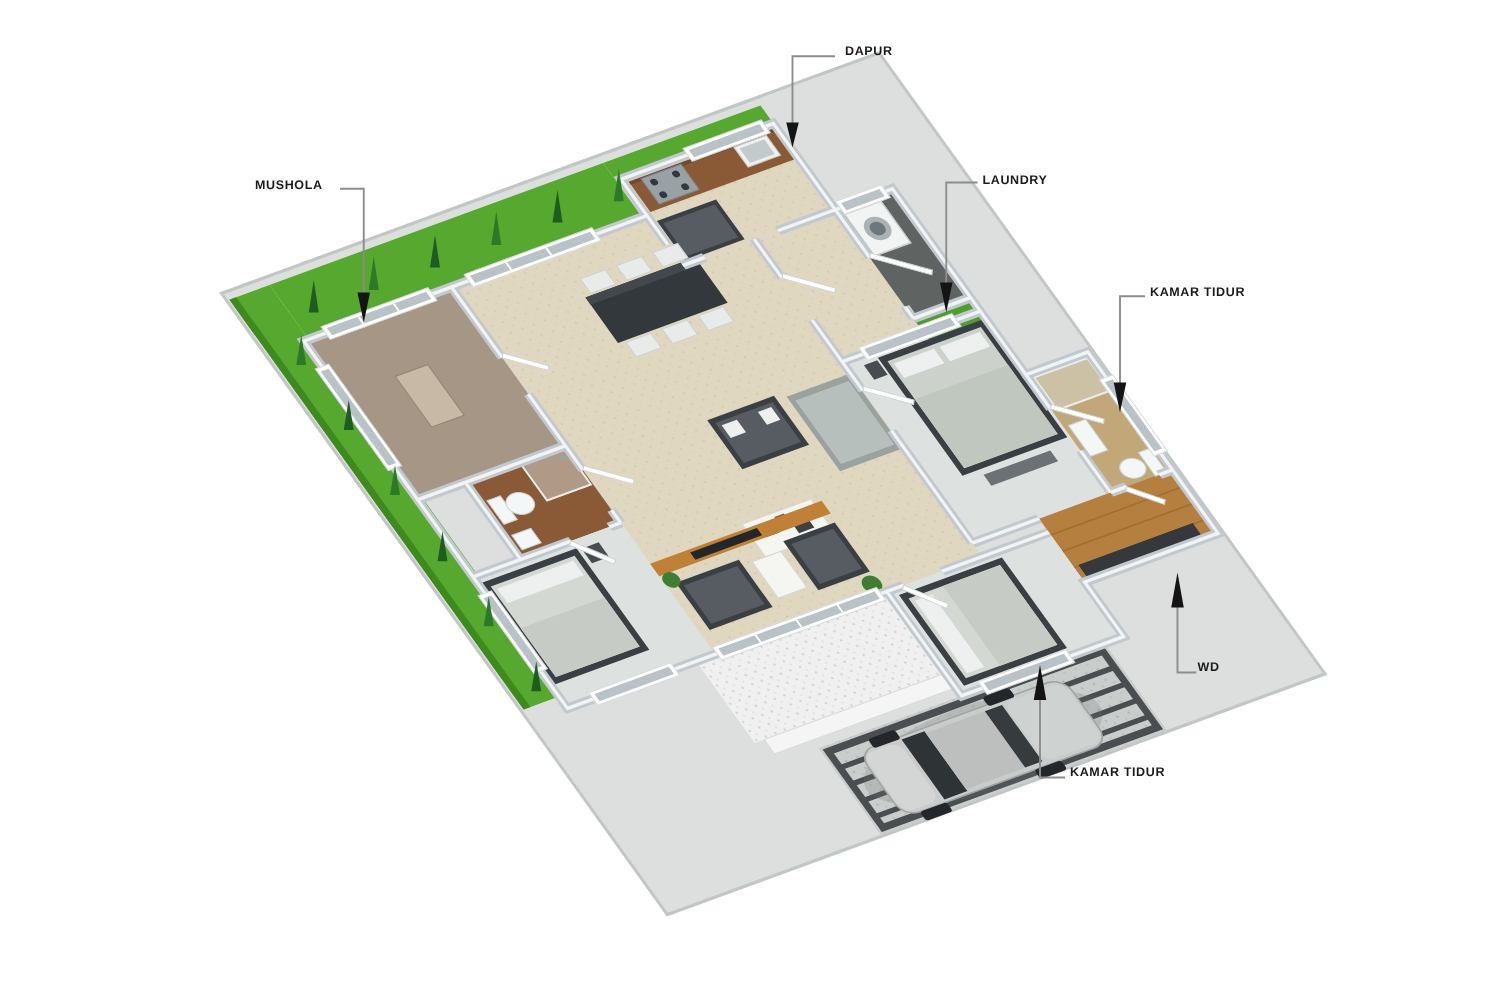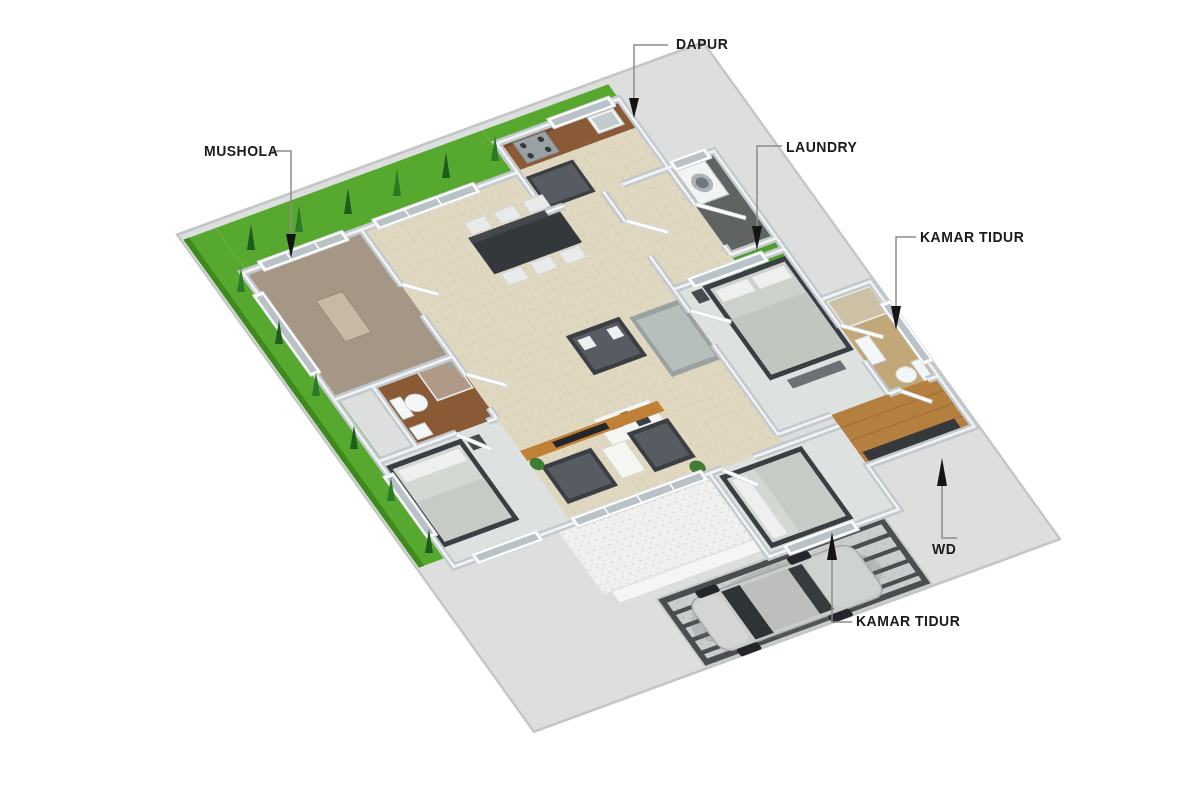--- a/index.html
+++ b/index.html
@@ -2,21 +2,21 @@
 <html><head>
 <meta charset="utf-8">
 <style>
   html,body{margin:0;padding:0;background:#ffffff;}
   .stage{
     position:relative;width:1200px;height:800px;background:#ffffff;
     font-family:"Liberation Sans",sans-serif;overflow:hidden;
   }
   .stage svg{position:absolute;left:0;top:0;}
   .label{
-    position:absolute;font-weight:700;font-size:14px;letter-spacing:.5px;
+    position:absolute;font-weight:700;font-size:10px;letter-spacing:.5px;
     color:#1b1b1b;white-space:nowrap;user-select:none;
   }
   .wall{stroke:#c2c9ce;stroke-width:9;fill:none;stroke-linecap:butt;}
   .wall-top{stroke:#f1f3f4;stroke-width:3.2;fill:none;stroke-linecap:butt;}
   .leader{stroke:#8c8c8c;stroke-width:1.5;fill:none;}
   .arrowhead{fill:#141414;}
   .win-frame{fill:#ffffff;stroke:#d7dbdd;stroke-width:1;}
   .win-glass{fill:#b9c2c7;}
   .door-leaf{fill:#ffffff;stroke:#cfd4d6;stroke-width:1;}
   .dark{fill:#3a3f44;}
@@ -315,15 +315,15 @@
         <polyline class="leader" points="852,622 832,622 832,558"></polyline>
         <polygon class="arrowhead" points="827,560 837,560 832,532"></polygon>
       </g>
     </g>
   </svg>
 
   <div class="label" style="left:676px;top:36px;">DAPUR</div>
   <div class="label" style="left:204px;top:143px;">MUSHOLA</div>
   <div class="label" style="left:786px;top:139px;text-align:center;">LAUNDRY</div>
   <div class="label" style="left:920px;top:229px;">KAMAR TIDUR</div>
-  <div class="label" style="left:932px;top:529px;margin-top:12px;">WD</div>
+  <div class="label" style="left:958px;top:529px;">WD</div>
   <div class="label" style="left:856px;top:613px;">KAMAR TIDUR</div>
 </div>
 
 </body></html>

